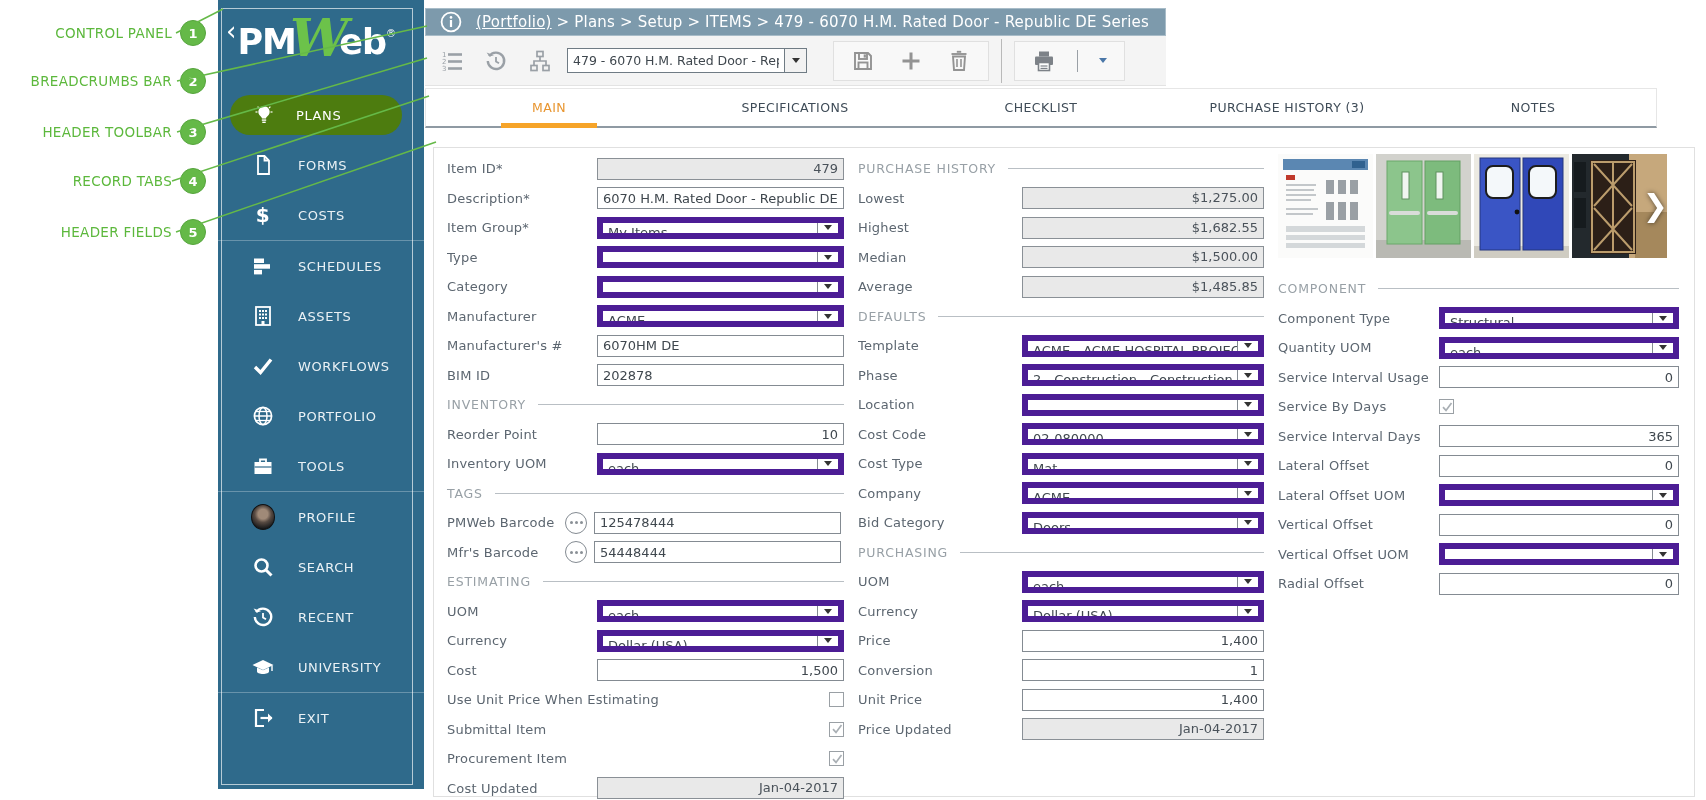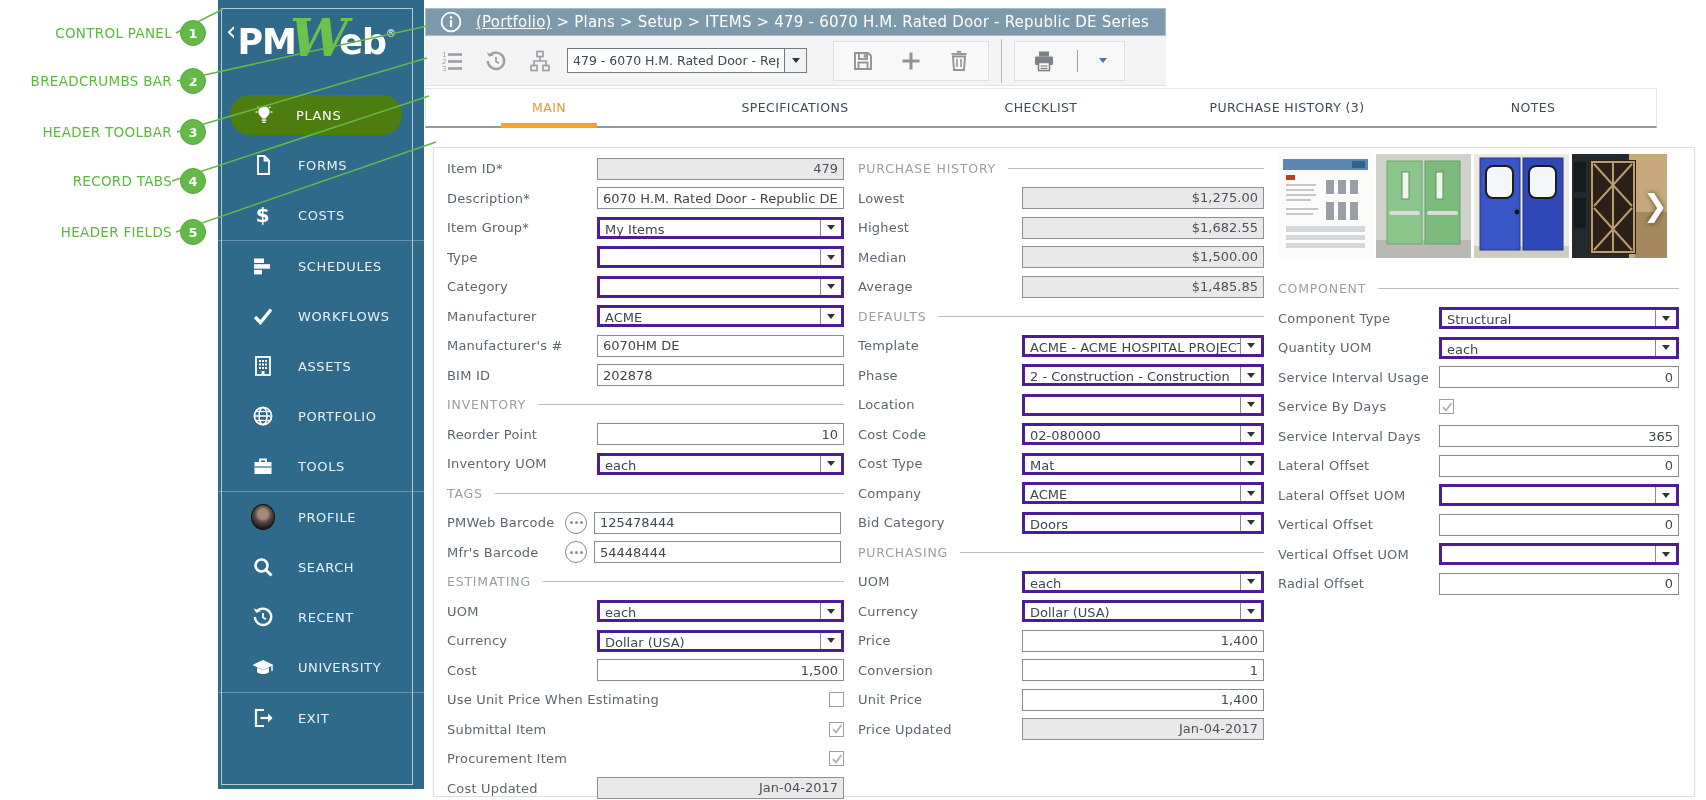--- a/index.html
+++ b/index.html
@@ -71,21 +71,21 @@
   .fcol3 { left:844px; width:401px; } .fcol3 .ctrl, .fcol3 .cbslot { width:240px; }
   .row { display:flex; align-items:center; height:29.5px; }
   .lbl { flex:1; font-size:13px; color:#5C6670; letter-spacing:.2px; white-space:nowrap; overflow:hidden; }
   .ctrl { height:22px; flex:0 0 auto; }
   input.ctrl { border:1px solid #848B92; background:#fff; font-size:13px; color:#3f474e; padding:0 5px;
                font-family:"DejaVu Sans", sans-serif; outline:none; }
   input.ctrl.r { text-align:right; }
   .ro { border:1px solid #8a9096; background:#E9E9E9; font-size:13px; color:#4a525a; padding:0 5px;
         line-height:20px; overflow:hidden; white-space:nowrap; }
   .ro.r { text-align:right; }
-  .sel { display:flex; border:3px solid #4c1d95; background:#fff; cursor:pointer; }
+  .sel { display:flex; border:6px solid #4c1d95; background:#fff; cursor:pointer; }
   .selval { flex:1; font-size:13px; color:#3f474e; line-height:20px; padding:0 5px; white-space:nowrap; overflow:hidden; }
   .selbtn { width:21px; border-left:1px solid #848B92; display:flex; align-items:center; justify-content:center; background:#fff; }
   .sec { display:flex; align-items:center; height:29.5px; }
   .sec-label { font-size:12.5px; color:#98A0A6; letter-spacing:.8px; white-space:nowrap; }
   .sec-line { flex:1; height:1px; background:#B9BFC4; margin-left:12px; }
   .cbx { width:15px; height:15px; border:1px solid #9aa0a5; background:#fff; display:inline-flex;
          align-items:center; justify-content:center; cursor:pointer; }
   .cbslot { display:flex; }
   .dots-btn { width:22px; height:22px; border-radius:50%; border:1px solid #848B92; display:flex; gap:2px;
               align-items:center; justify-content:center; margin-right:7px; cursor:pointer; flex:0 0 22px; }
@@ -173,44 +173,44 @@
               <rect x="3" y="4.5" width="10" height="4.5" fill="#fff"></rect>
               <rect x="3" y="10.2" width="16" height="4.5" fill="#fff"></rect>
               <rect x="3" y="15.9" width="8" height="4.5" fill="#fff"></rect>
             </svg>
           </span>
           <span>SCHEDULES</span>
         </div>
         <div class="si">
           <span class="ic">
             <svg width="24" height="24" viewBox="0 0 24 24" xmlns="http://www.w3.org/2000/svg">
-              <path d="M4 13l5.5 5.5L20 5.5" fill="none" stroke="#fff" stroke-width="3.4"></path>
-            </svg>
-          </span>
-          <span>WORKFLOWS</span>
-        </div>
-        <div class="si">
-          <span class="ic">
-            <svg width="24" height="24" viewBox="0 0 24 24" xmlns="http://www.w3.org/2000/svg">
               <rect x="5" y="3" width="14" height="18" fill="none" stroke="#fff" stroke-width="1.8"></rect>
               <g fill="#fff">
                 <rect x="8" y="6" width="2" height="2"></rect>
                 <rect x="11" y="6" width="2" height="2"></rect>
                 <rect x="14" y="6" width="2" height="2"></rect>
                 <rect x="8" y="9.5" width="2" height="2"></rect>
                 <rect x="11" y="9.5" width="2" height="2"></rect>
                 <rect x="14" y="9.5" width="2" height="2"></rect>
                 <rect x="8" y="13" width="2" height="2"></rect>
                 <rect x="11" y="13" width="2" height="2"></rect>
                 <rect x="14" y="13" width="2" height="2"></rect>
                 <rect x="10.5" y="17" width="3" height="4"></rect>
               </g>
             </svg>
           </span>
           <span>ASSETS</span>
+        </div>
+        <div class="si">
+          <span class="ic">
+            <svg width="24" height="24" viewBox="0 0 24 24" xmlns="http://www.w3.org/2000/svg">
+              <path d="M4 13l5.5 5.5L20 5.5" fill="none" stroke="#fff" stroke-width="3.4"></path>
+            </svg>
+          </span>
+          <span>WORKFLOWS</span>
         </div>
         <div class="si">
           <span class="ic">
             <svg width="24" height="24" viewBox="0 0 24 24" xmlns="http://www.w3.org/2000/svg">
               <circle cx="12" cy="12" r="8.6" fill="none" stroke="#fff" stroke-width="1.7"></circle>
               <ellipse cx="12" cy="12" rx="4" ry="8.6" fill="none" stroke="#fff" stroke-width="1.5"></ellipse>
               <line x1="3.4" y1="12" x2="20.6" y2="12" stroke="#fff" stroke-width="1.5"></line>
               <line x1="4.6" y1="7.5" x2="19.4" y2="7.5" stroke="#fff" stroke-width="1.3"></line>
               <line x1="4.6" y1="16.5" x2="19.4" y2="16.5" stroke="#fff" stroke-width="1.3"></line>
             </svg>

